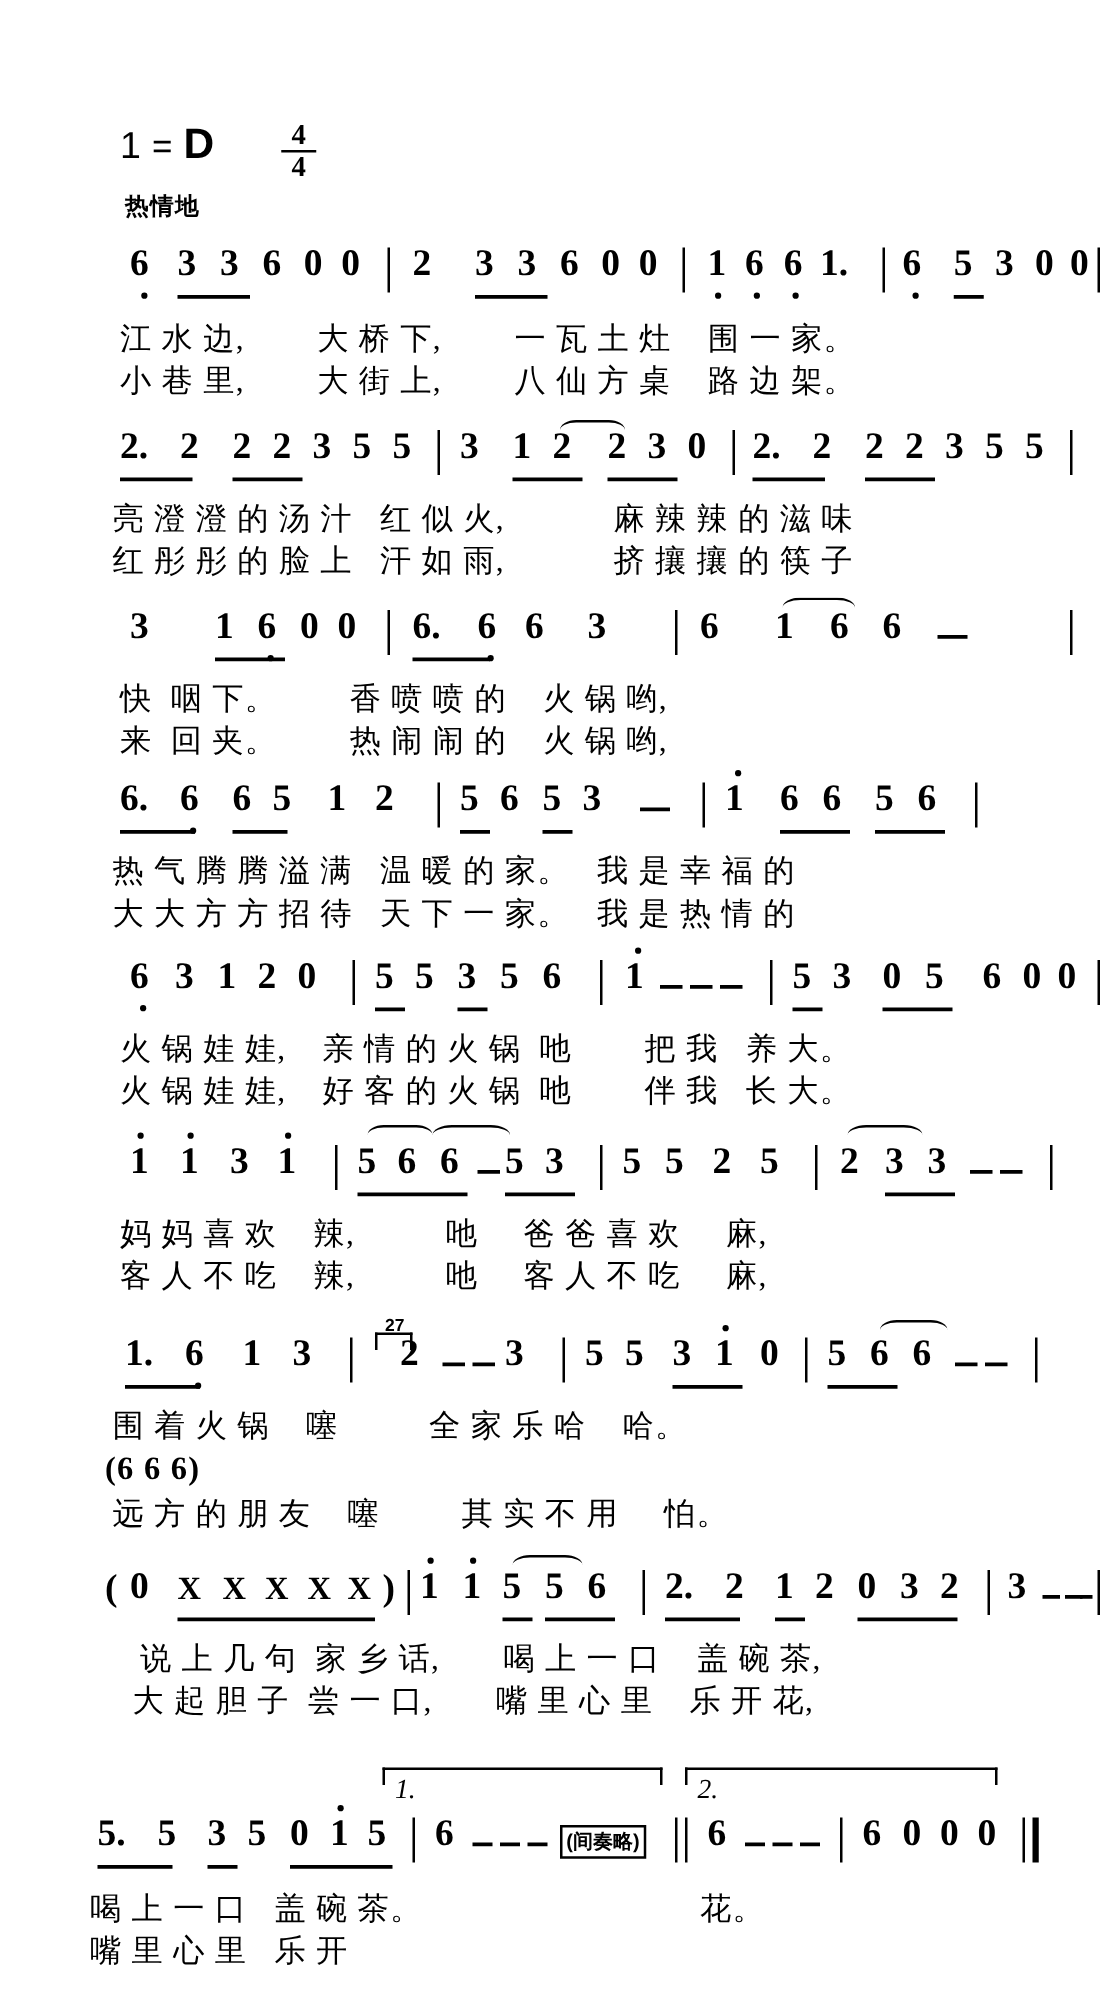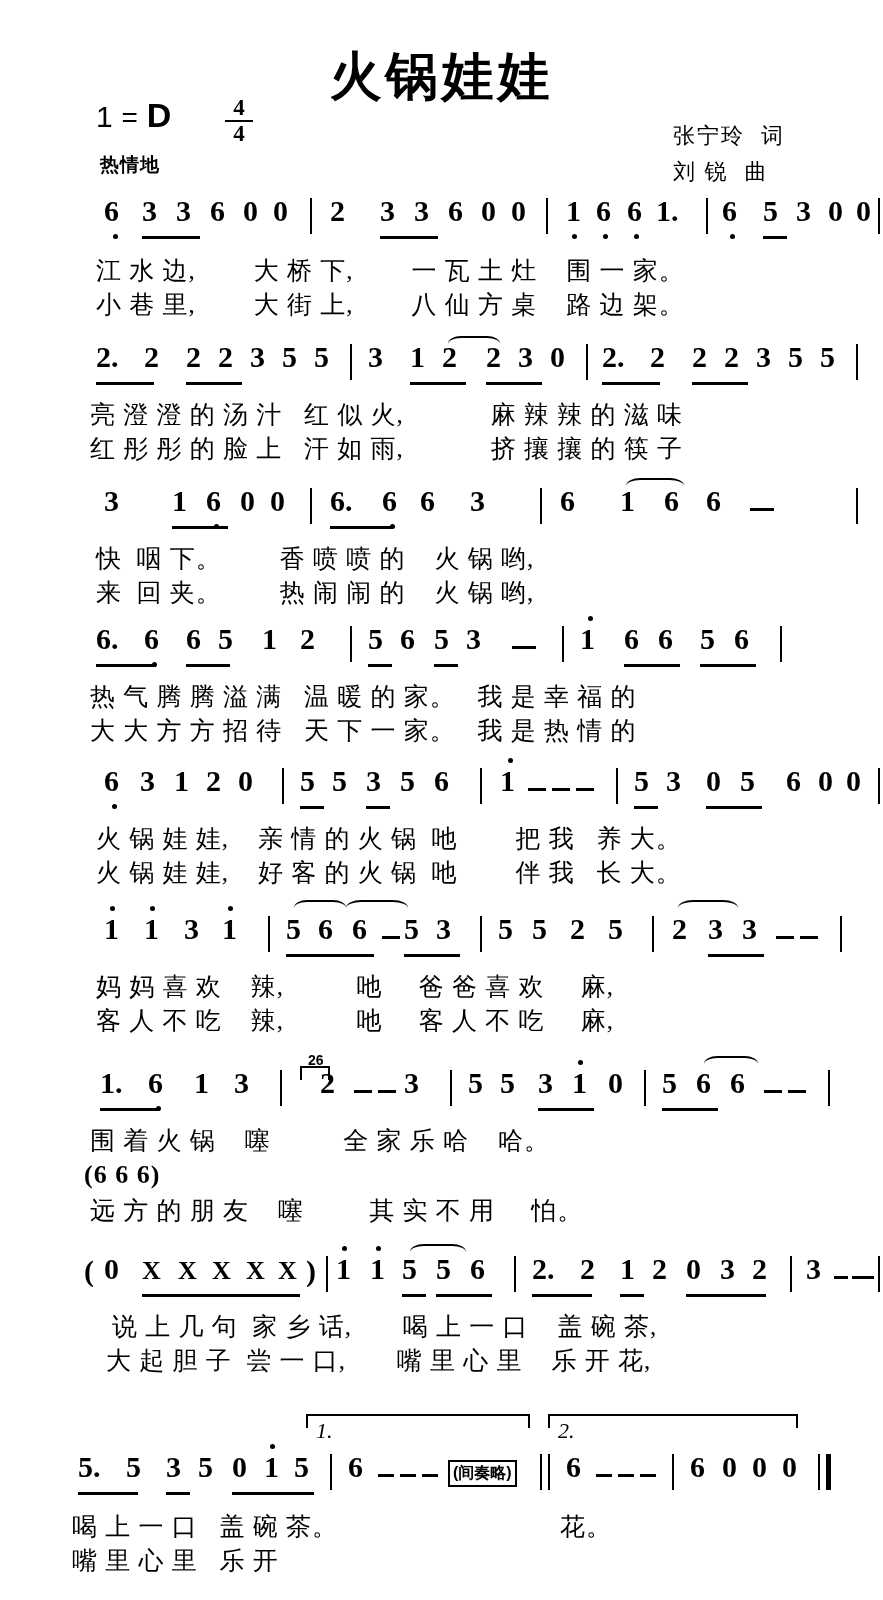--- a/index.html
+++ b/index.html
@@ -42,41 +42,32 @@
   .par{position:absolute;font-size:30px;font-weight:bold;}
   .xs{position:absolute;font-size:26px;font-weight:bold;font-family:"Liberation Serif",serif;}
   .under{position:absolute;height:2.6px;background:#000;}
   .trip{position:absolute;font-family:"Liberation Sans",sans-serif;font-size:14px;font-weight:bold;}
 </style>
 </head>
 <body>
 
 <div class="sheet">
 
-  <div class="title">火锅娃娃</div>
 
   <div class="keysig">
     <span class="one">1</span>
     <span class="eq">=</span>
     <span class="dd">D</span>
   </div>
   <div class="meter">
     <span class="num">4</span>
     <span>4</span>
   </div>
   <div class="tempo">热情地</div>
 
-  <div class="credits">
-    <div>
-      <span class="nm">张宁玲</span><span class="rl">词</span>
-    </div>
-    <div>
-      <span class="nm">刘 锐</span><span class="rl">曲</span>
-    </div>
-  </div>
 
   <div class="system" style="top:196px;">
     <div class="notes">
       <span class="n" style="left:104px;">6</span>
       <span class="dotd" style="left:113px;top:38px;"></span>
       <span class="n" style="left:142px;">3</span>
       <span class="n" style="left:176px;">3</span>
       <span class="n" style="left:210px;">6</span>
       <span class="n" style="left:243px;">0</span>
       <span class="n" style="left:273px;">0</span>
@@ -290,21 +281,21 @@
 
   <div class="system" style="top:1068px;">
     <div class="notes">
       <span class="n" style="left:100px;">1.</span>
       <span class="n" style="left:148px;">6</span>
       <span class="dotd" style="left:156px;top:38px;"></span>
       <span class="n" style="left:194px;">1</span>
       <span class="n" style="left:234px;">3</span>
       <span class="under" style="left:100px;top:40px;width:60px;"></span>
       <span class="bar" style="left:280px;"></span>
-      <span class="trip" style="left:308px;top:-16px;">26</span>
+      <span class="trip" style="left:308px;top:-16px;">27</span>
       <span class="brk" style="left:300px;top:-2px;width:26px;"></span>
       <span class="n" style="left:320px;">2</span>
       <span class="dash" style="left:354px;top:22px;width:18px;"></span>
       <span class="dash" style="left:378px;top:22px;width:18px;"></span>
       <span class="n" style="left:404px;">3</span>
       <span class="bar" style="left:450px;"></span>
       <span class="n" style="left:468px;">5</span>
       <span class="n" style="left:500px;">5</span>
       <span class="n" style="left:538px;">3</span>
       <span class="n" style="left:572px;">1</span>

